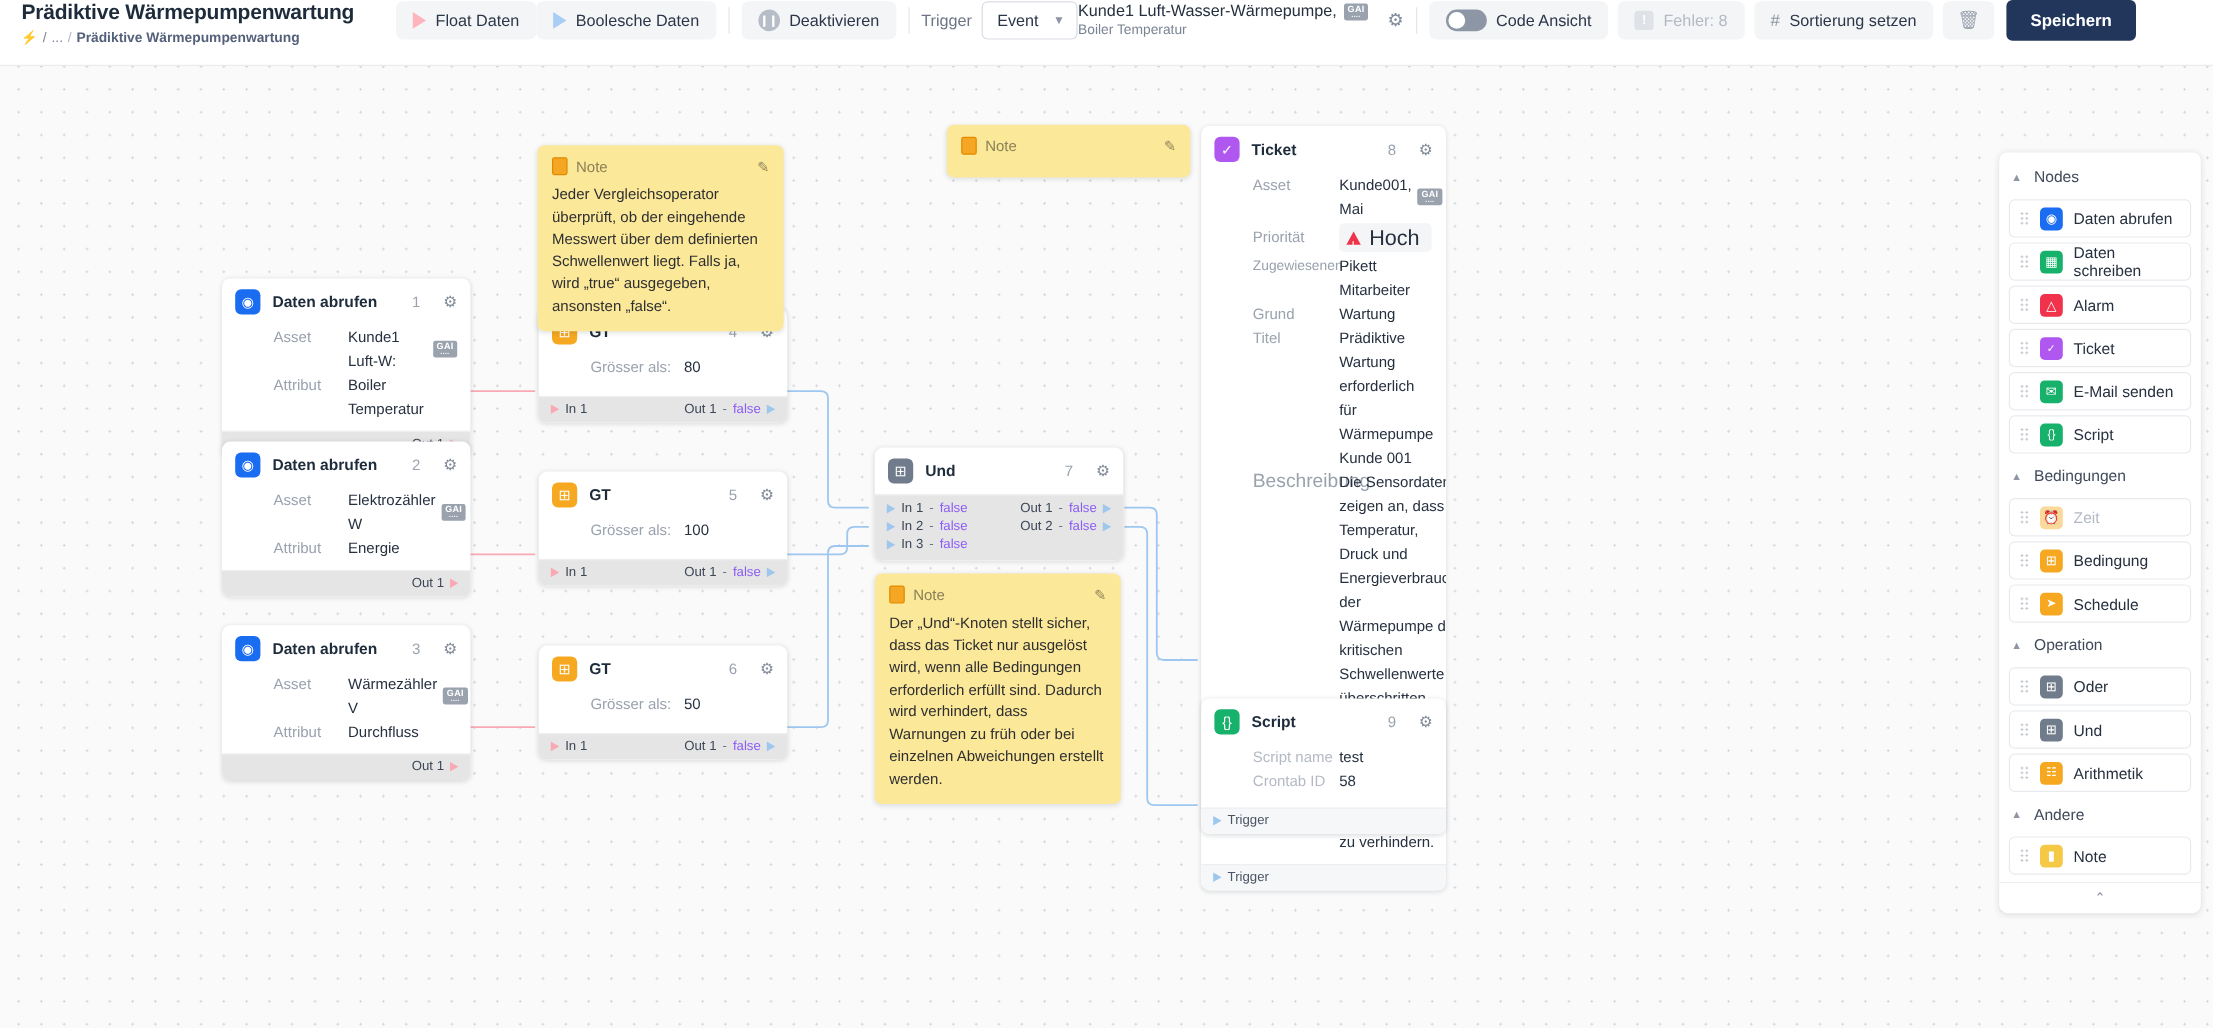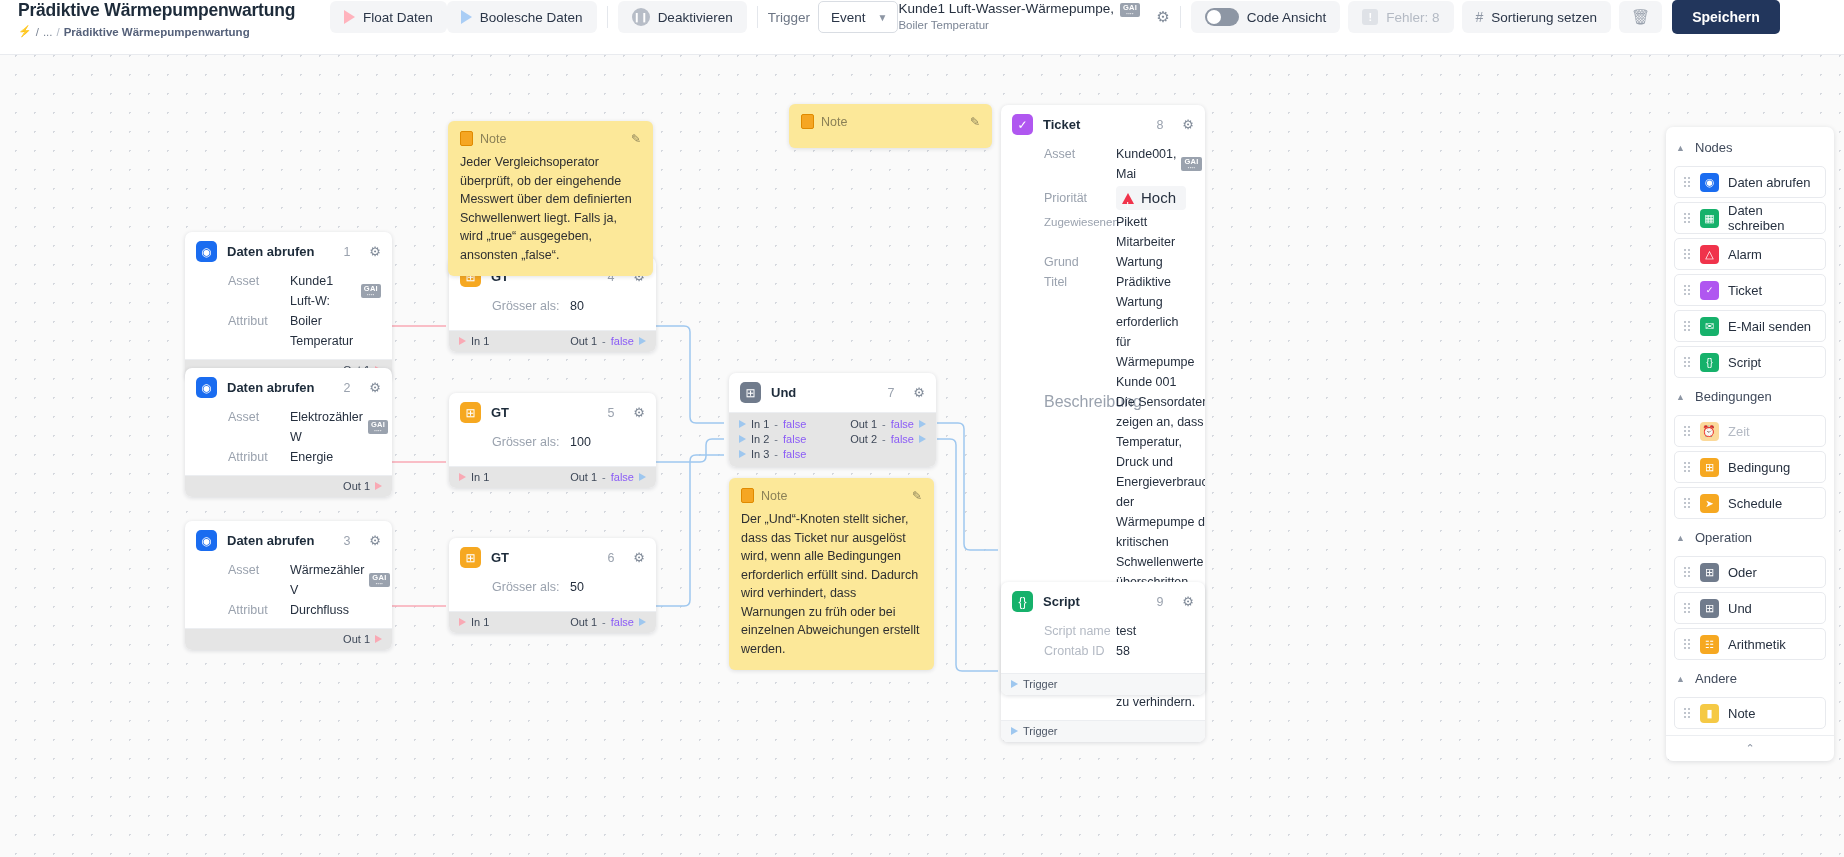--- a/index.html
+++ b/index.html
@@ -189,21 +189,21 @@
   .sb-ico.pale { background: #fbd99a; }
   .sb-footer {
     border-top: 1px solid #eceef1; margin-top: 6px;
     height: 26px; display: flex; align-items: center; justify-content: center;
     color: #8d96a4; font-size: 11px; cursor: pointer;
   }
 
   .badge-hoch {
     display: inline-flex; align-items: center; gap: 7px;
     background: #f4f5f7; border-radius: 4px; padding: 2px 10px 2px 6px;
-    font-size: 15px; color: #26303f;
+    font-size: 18px; color: #26303f;
   }
   .warn-tri {
     width: 0; height: 0; border-left: 6px solid transparent;
     border-right: 6px solid transparent; border-bottom: 11px solid #f0334b;
     position: relative;
   }
   .warn-tri::after {
     content: "!"; position: absolute; left: -1.6px; top: 2px;
     color: #fff; font-size: 7px; font-weight: 700;
   }

